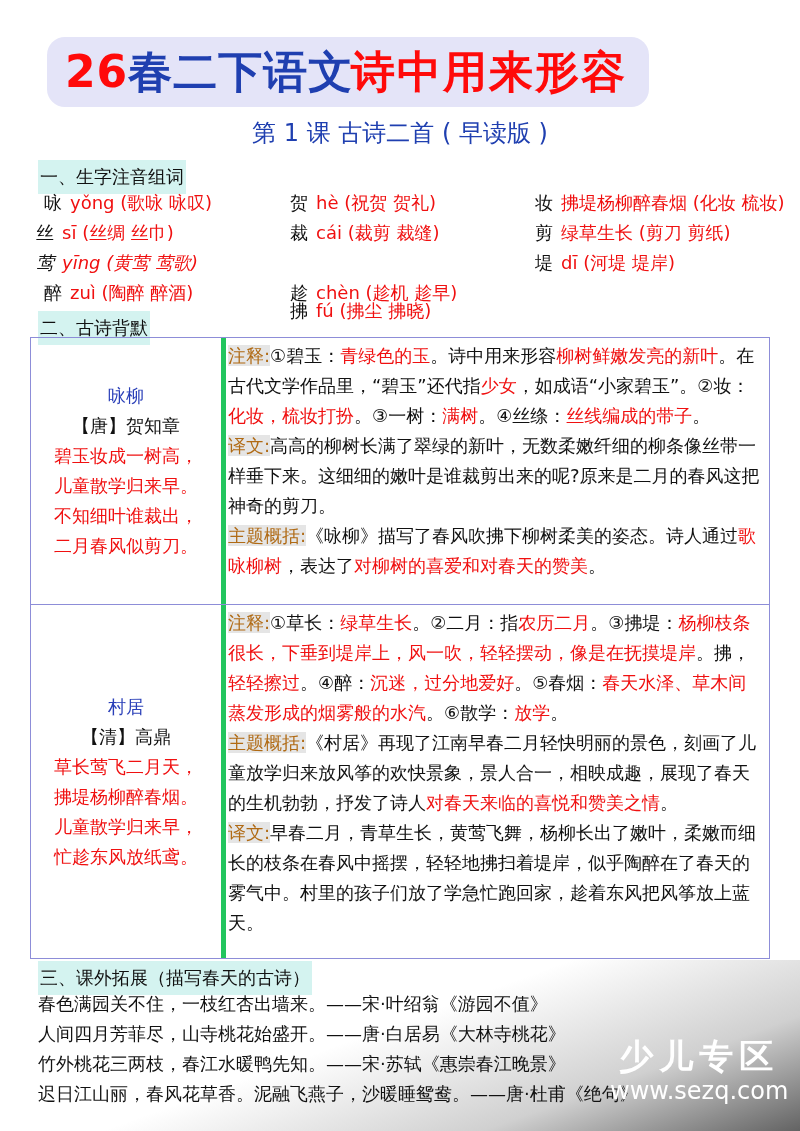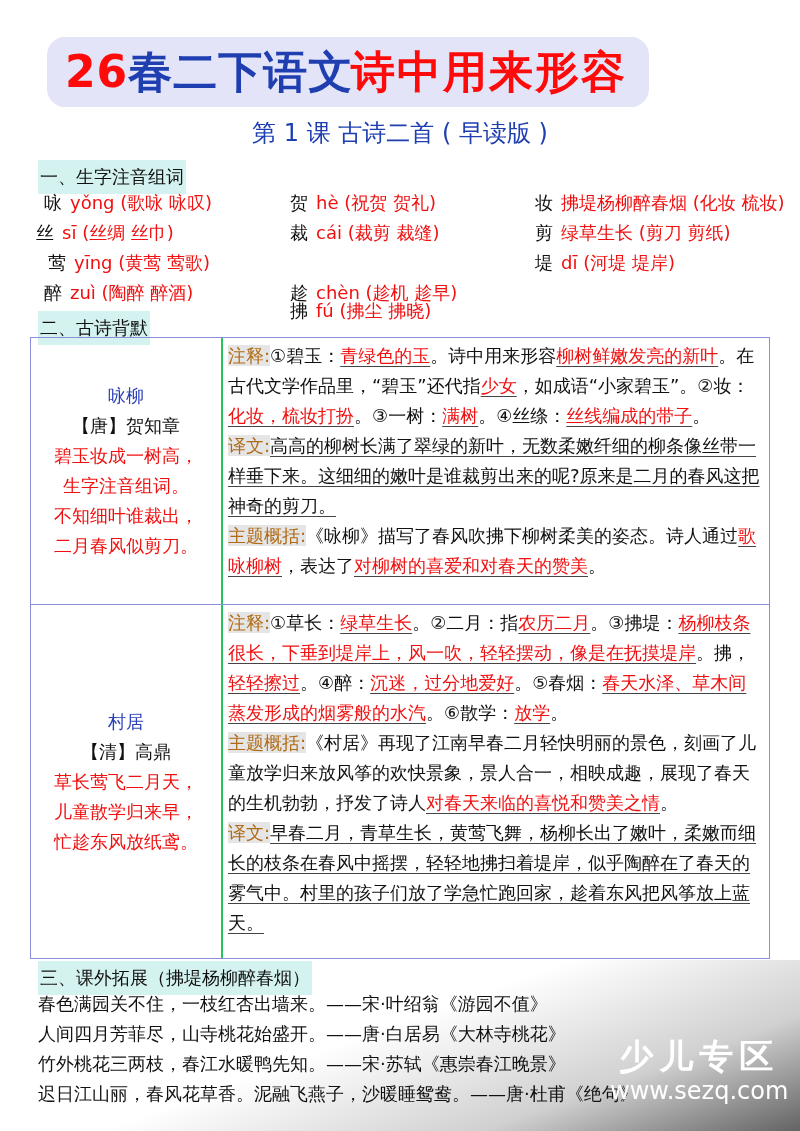--- a/index.html
+++ b/index.html
@@ -43,34 +43,34 @@
   .vocab-row .red { color: #f01010; }
 
   .poem-table {
     position: absolute; left: 30px; top: 337px; width: 738px; height: 620px;
     border: 1px solid #8d8dd8;
   }
   .poem-row { position: absolute; left: 0; width: 738px; border-bottom: 1px solid #8d8dd8; }
   .poem-row.last { border-bottom: none; }
   .poem-left {
     position: absolute; left: 0; top: 0; width: 190px; height: 100%;
-    border-right: 2px solid #22c55e;
+    border-right: 5px solid #22c55e;
     display: flex; flex-direction: column; justify-content: center; align-items: center;
     font-size: 18px; line-height: 30px;
   }
   .poem-title { color: #2a3fb8; }
   .poem-author { color: #111; }
   .poem-line { color: #f01010; }
   .poem-right {
     position: absolute; left: 197px; top: 3px; width: 536px;
     font-size: 18px; line-height: 30px; color: #111;
   }
   .tag { background: #e5e5e5; color: #b06a14; }
   .r { color: #f01010; }
-  .ul { text-decoration: underline; text-decoration-color: #444; text-underline-offset: 4px; }
+  .ul { text-decoration-color: #444; text-underline-offset: 4px; }
 
   .ext-line { position: absolute; left: 38px; font-size: 18px; line-height: 28px; color: #111; white-space: nowrap; }
   .watermark {
     position: absolute; left: 610px; top: 1036px; color: #ffffff; text-align: center;
     font-weight: bold;
   }
   .watermark .wm1 { font-size: 34px; letter-spacing: 6px; line-height: 40px; }
   .watermark .wm2 { font-size: 24px; line-height: 30px; font-weight: normal; }
 </style>
 </head>
@@ -89,64 +89,65 @@
 
 <div class="section-head" style="top:160px;">一、生字注音组词</div>
 
 <div id="vocab">
     <div class="vocab-row" style="left: 44px; top: 189px;"><span class="ch">咏</span><span class="red">yǒng</span> <span class="red">(歌咏  咏叹)</span></div>
     <div class="vocab-row" style="left: 290px; top: 189px;"><span class="ch">贺</span><span class="red">hè</span> <span class="red">(祝贺  贺礼)</span></div>
     <div class="vocab-row" style="left: 535px; top: 189px;"><span class="ch">妆</span><span class="red">拂堤杨柳醉春烟</span> <span class="red">(化妆  梳妆)</span></div>
     <div class="vocab-row" style="left: 36px; top: 219px;"><span class="ch">丝</span><span class="red">sī</span> <span class="red">(丝绸  丝巾)</span></div>
     <div class="vocab-row" style="left: 290px; top: 219px;"><span class="ch">裁</span><span class="red">cái</span> <span class="red">(裁剪  裁缝)</span></div>
     <div class="vocab-row" style="left: 535px; top: 219px;"><span class="ch">剪</span><span class="red">绿草生长</span> <span class="red">(剪刀  剪纸)</span></div>
-    <div class="vocab-row" style="left: 48px; top: 249px;"><span class="ch">莺</span><span class="red">yīng</span> <span class="red">(黄莺  莺歌)</span></div>
+    <div class="vocab-row" style="left: 36px; top: 249px; font-style: italic;"><span class="ch">莺</span><span class="red">yīng</span> <span class="red">(黄莺  莺歌)</span></div>
     <div class="vocab-row" style="left: 290px; top: 249px; margin-top: 48px;"><span class="ch">拂</span><span class="red">fú</span> <span class="red">(拂尘  拂晓)</span></div>
     <div class="vocab-row" style="left: 535px; top: 249px;"><span class="ch">堤</span><span class="red">dī</span> <span class="red">(河堤  堤岸)</span></div>
     <div class="vocab-row" style="left: 44px; top: 279px;"><span class="ch">醉</span><span class="red">zuì</span> <span class="red">(陶醉  醉酒)</span></div>
     <div class="vocab-row" style="left: 290px; top: 279px;"><span class="ch">趁</span><span class="red">chèn</span> <span class="red">(趁机  趁早)</span></div>
   </div>
 
 <div class="section-head" style="top:311px;">二、古诗背默</div>
 
 <div class="poem-table">
 
   <div class="poem-row" style="top:0; height:266px;">
     <div class="poem-left">
       <div class="poem-title">咏柳</div>
       <div class="poem-author">【唐】贺知章</div>
       <div class="poem-line">碧玉妆成一树高，</div>
-      <div class="poem-line">生字注音组词。</div>
+      <div class="poem-line">儿童散学归来早。</div>
       <div class="poem-line">不知细叶谁裁出，</div>
       <div class="poem-line">二月春风似剪刀。</div>
     </div>
     <div class="poem-right">
       <div><span class="tag">注释:</span><span class="parts"><span>①碧玉：</span><span class="r ul">青绿色的玉</span><span>。诗中用来形容</span><span class="r ul">柳树鲜嫩发亮的新叶</span><span>。在古代文学作品里，“碧玉”还代指</span><span class="r ul">少女</span><span>，如成语“小家碧玉”。②妆：</span><span class="r ul">化妆，梳妆打扮</span><span>。③一树：</span><span class="r ul">满树</span><span>。④丝绦：</span><span class="r ul">丝线编成的带子</span><span>。</span></span></div>
       <div><span class="tag">译文:</span><span class="ul">高高的柳树长满了翠绿的新叶，无数柔嫩纤细的柳条像丝带一样垂下来。这细细的嫩叶是谁裁剪出来的呢?原来是二月的春风这把神奇的剪刀。</span></div>
       <div><span class="tag">主题概括:</span><span class="parts"><span>《咏柳》描写了春风吹拂下柳树柔美的姿态。诗人通过</span><span class="r ul">歌咏柳树</span><span>，表达了</span><span class="r ul">对柳树的喜爱和对春天的赞美</span><span>。</span></span></div>
     </div>
   </div>
 
   <div class="poem-row last" style="top:267px; height:353px;">
     <div class="poem-left">
       <div class="poem-title">村居</div>
       <div class="poem-author">【清】高鼎</div>
       <div class="poem-line">草长莺飞二月天，</div>
+      <div class="poem-line">拂堤杨柳醉春烟。</div>
       <div class="poem-line">儿童散学归来早，</div>
       <div class="poem-line">忙趁东风放纸鸢。</div>
     </div>
     <div class="poem-right">
       <div><span class="tag">注释:</span><span class="parts"><span>①草长：</span><span class="r ul">绿草生长</span><span>。②二月：指</span><span class="r ul">农历二月</span><span>。③拂堤：</span><span class="r ul">杨柳枝条很长，下垂到堤岸上，风一吹，轻轻摆动，像是在抚摸堤岸</span><span>。拂，</span><span class="r ul">轻轻擦过</span><span>。④醉：</span><span class="r ul">沉迷，过分地爱好</span><span>。⑤春烟：</span><span class="r ul">春天水泽、草木间蒸发形成的烟雾般的水汽</span><span>。⑥散学：</span><span class="r ul">放学</span><span>。</span></span></div>
       <div><span class="tag">主题概括:</span><span class="parts"><span>《村居》再现了江南早春二月轻快明丽的景色，刻画了儿童放学归来放风筝的欢快景象，景人合一，相映成趣，展现了春天的生机勃勃，抒发了诗人</span><span class="r ul">对春天来临的喜悦和赞美之情</span><span>。</span></span></div>
       <div><span class="tag">译文:</span><span class="ul">早春二月，青草生长，黄莺飞舞，杨柳长出了嫩叶，柔嫩而细长的枝条在春风中摇摆，轻轻地拂扫着堤岸，似乎陶醉在了春天的雾气中。村里的孩子们放了学急忙跑回家，趁着东风把风筝放上蓝天。</span></div>
     </div>
   </div>
 </div>
 
-<div class="section-head" style="top:961px;">三、课外拓展（拂堤杨柳醉春烟）</div>
+<div class="section-head" style="top:961px;">三、课外拓展（描写春天的古诗）</div>
 <div class="ext-line" style="top:990px;">春色满园关不住，一枝红杏出墙来。——宋·叶绍翁《游园不值》</div>
 <div class="ext-line" style="top:1020px;">人间四月芳菲尽，山寺桃花始盛开。——唐·白居易《大林寺桃花》</div>
 <div class="ext-line" style="top:1050px;">竹外桃花三两枝，春江水暖鸭先知。——宋·苏轼《惠崇春江晚景》</div>
 <div class="ext-line" style="top:1080px;">迟日江山丽，春风花草香。泥融飞燕子，沙暖睡鸳鸯。——唐·杜甫《绝句》</div>
 
 <div class="watermark">
   <div class="wm1">少儿专区</div>
   <div class="wm2">www.sezq.com</div>
 </div>
 

